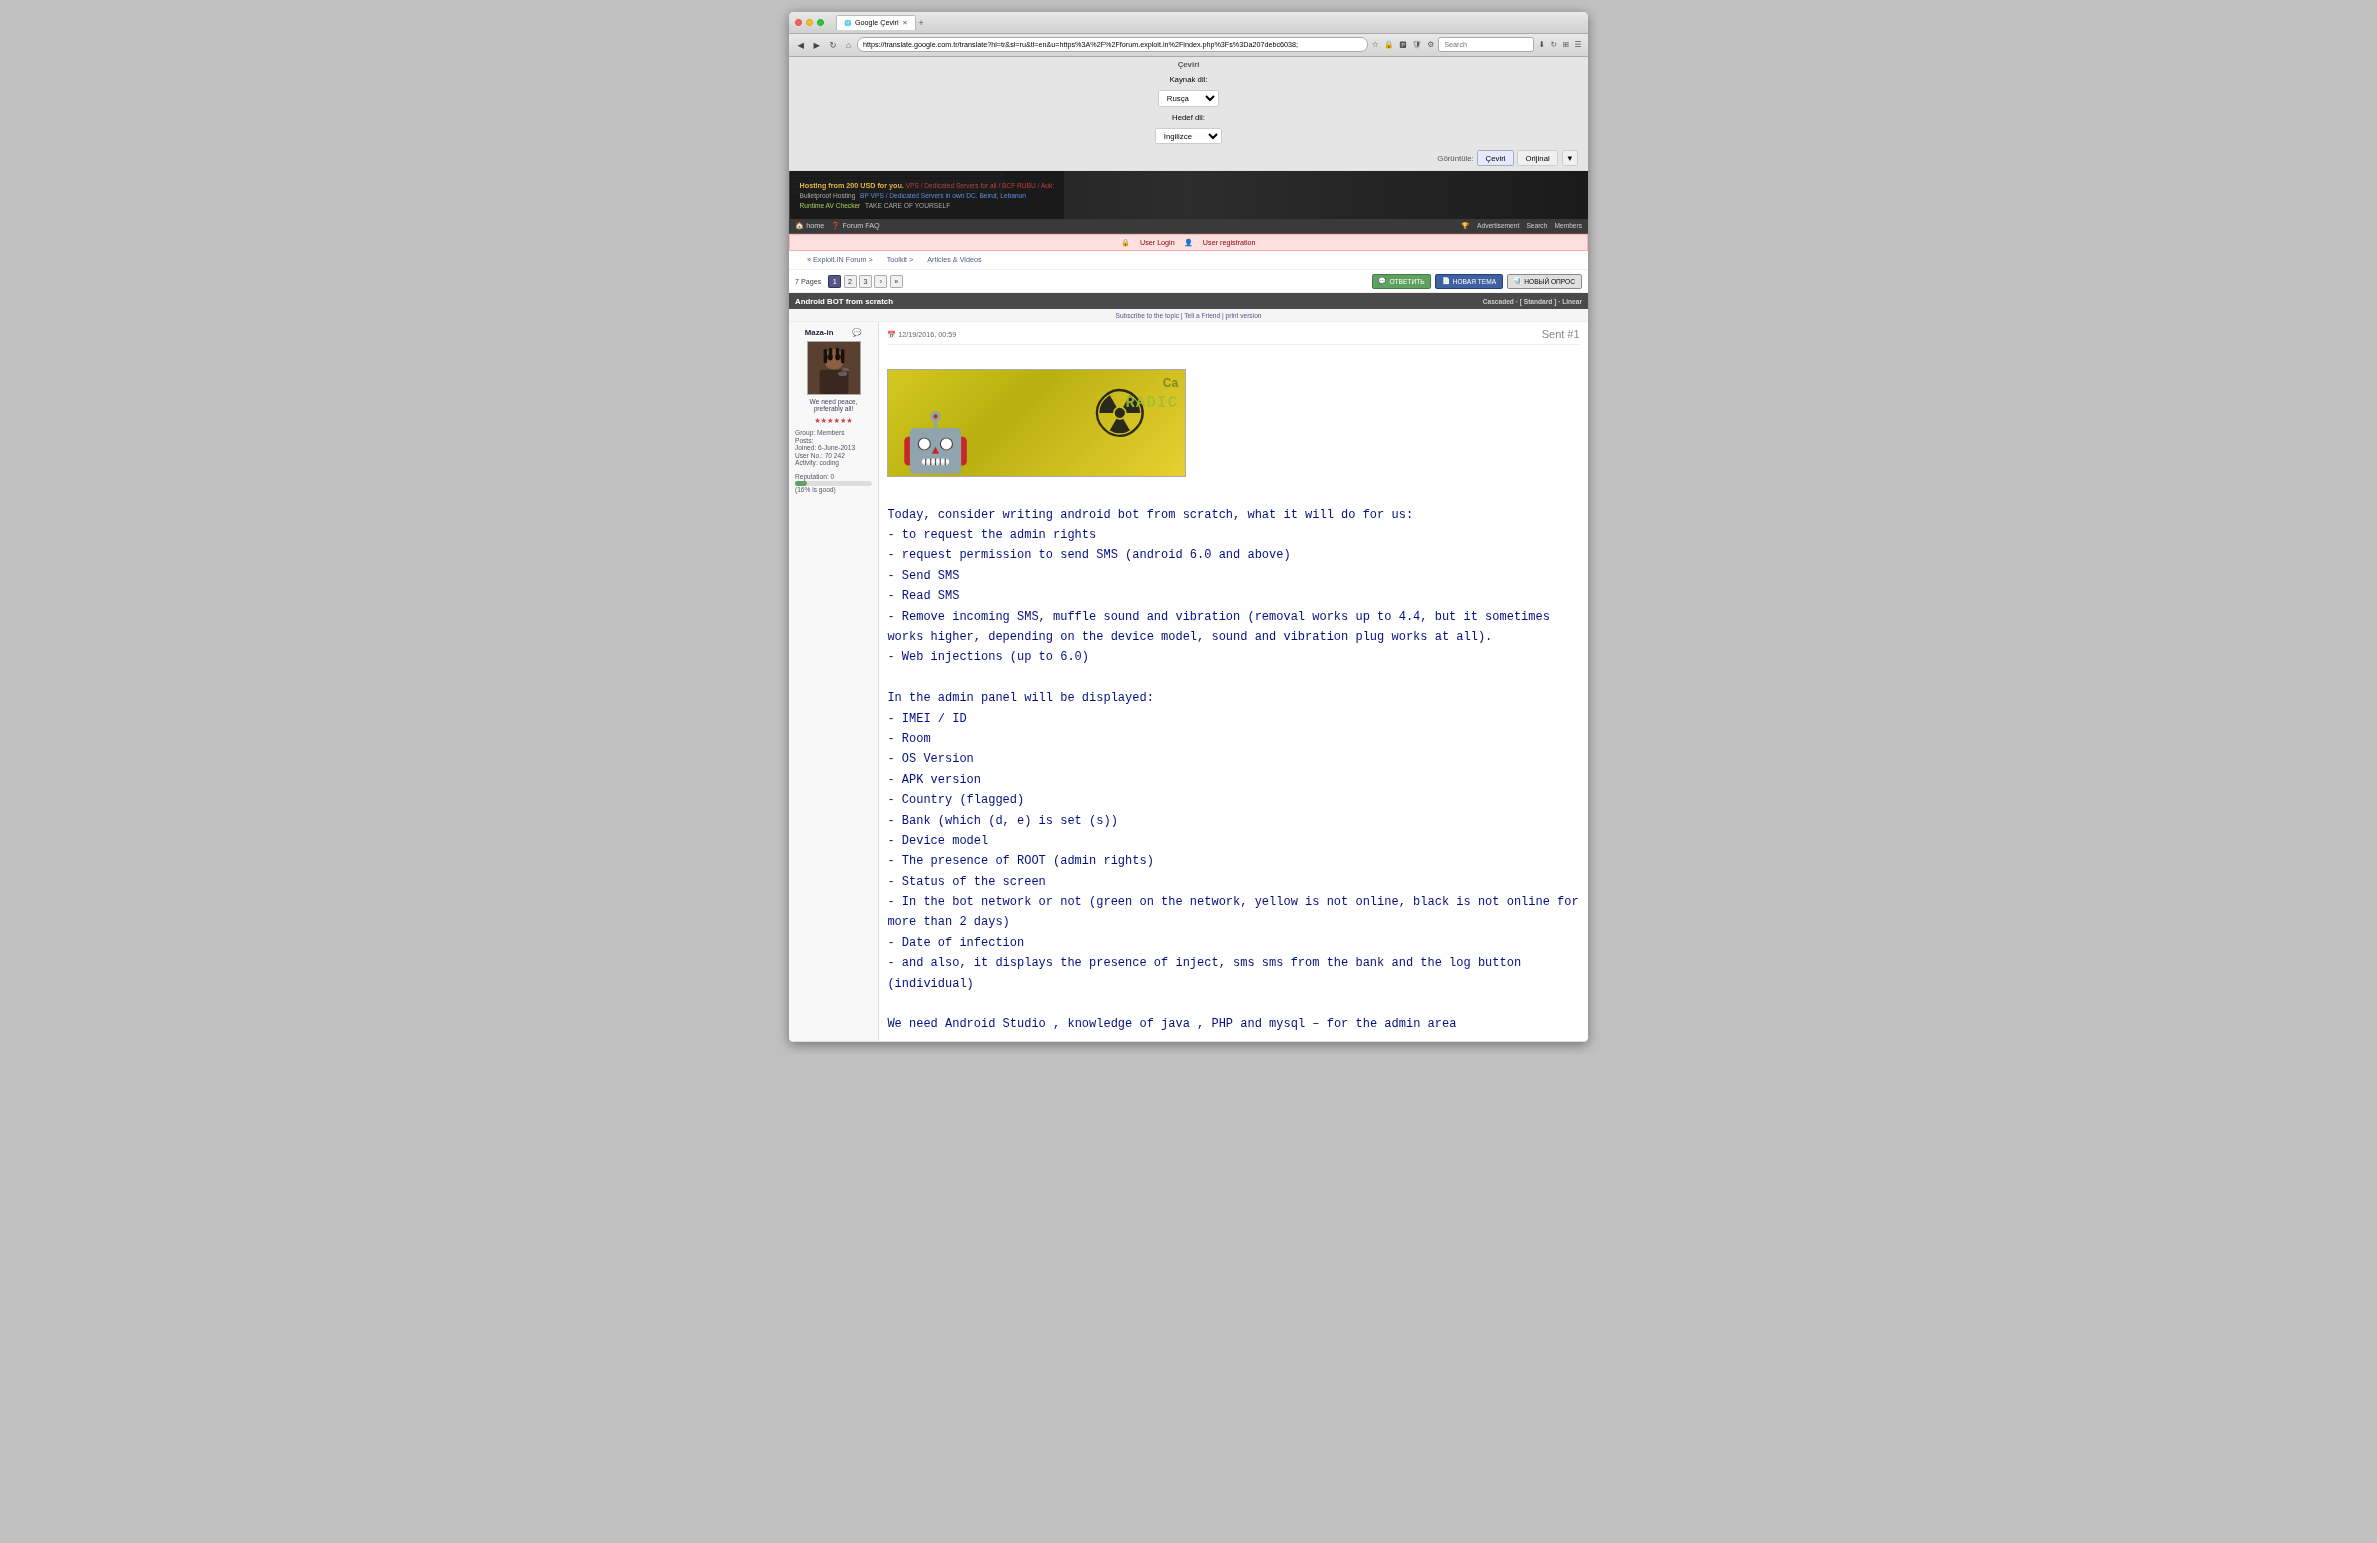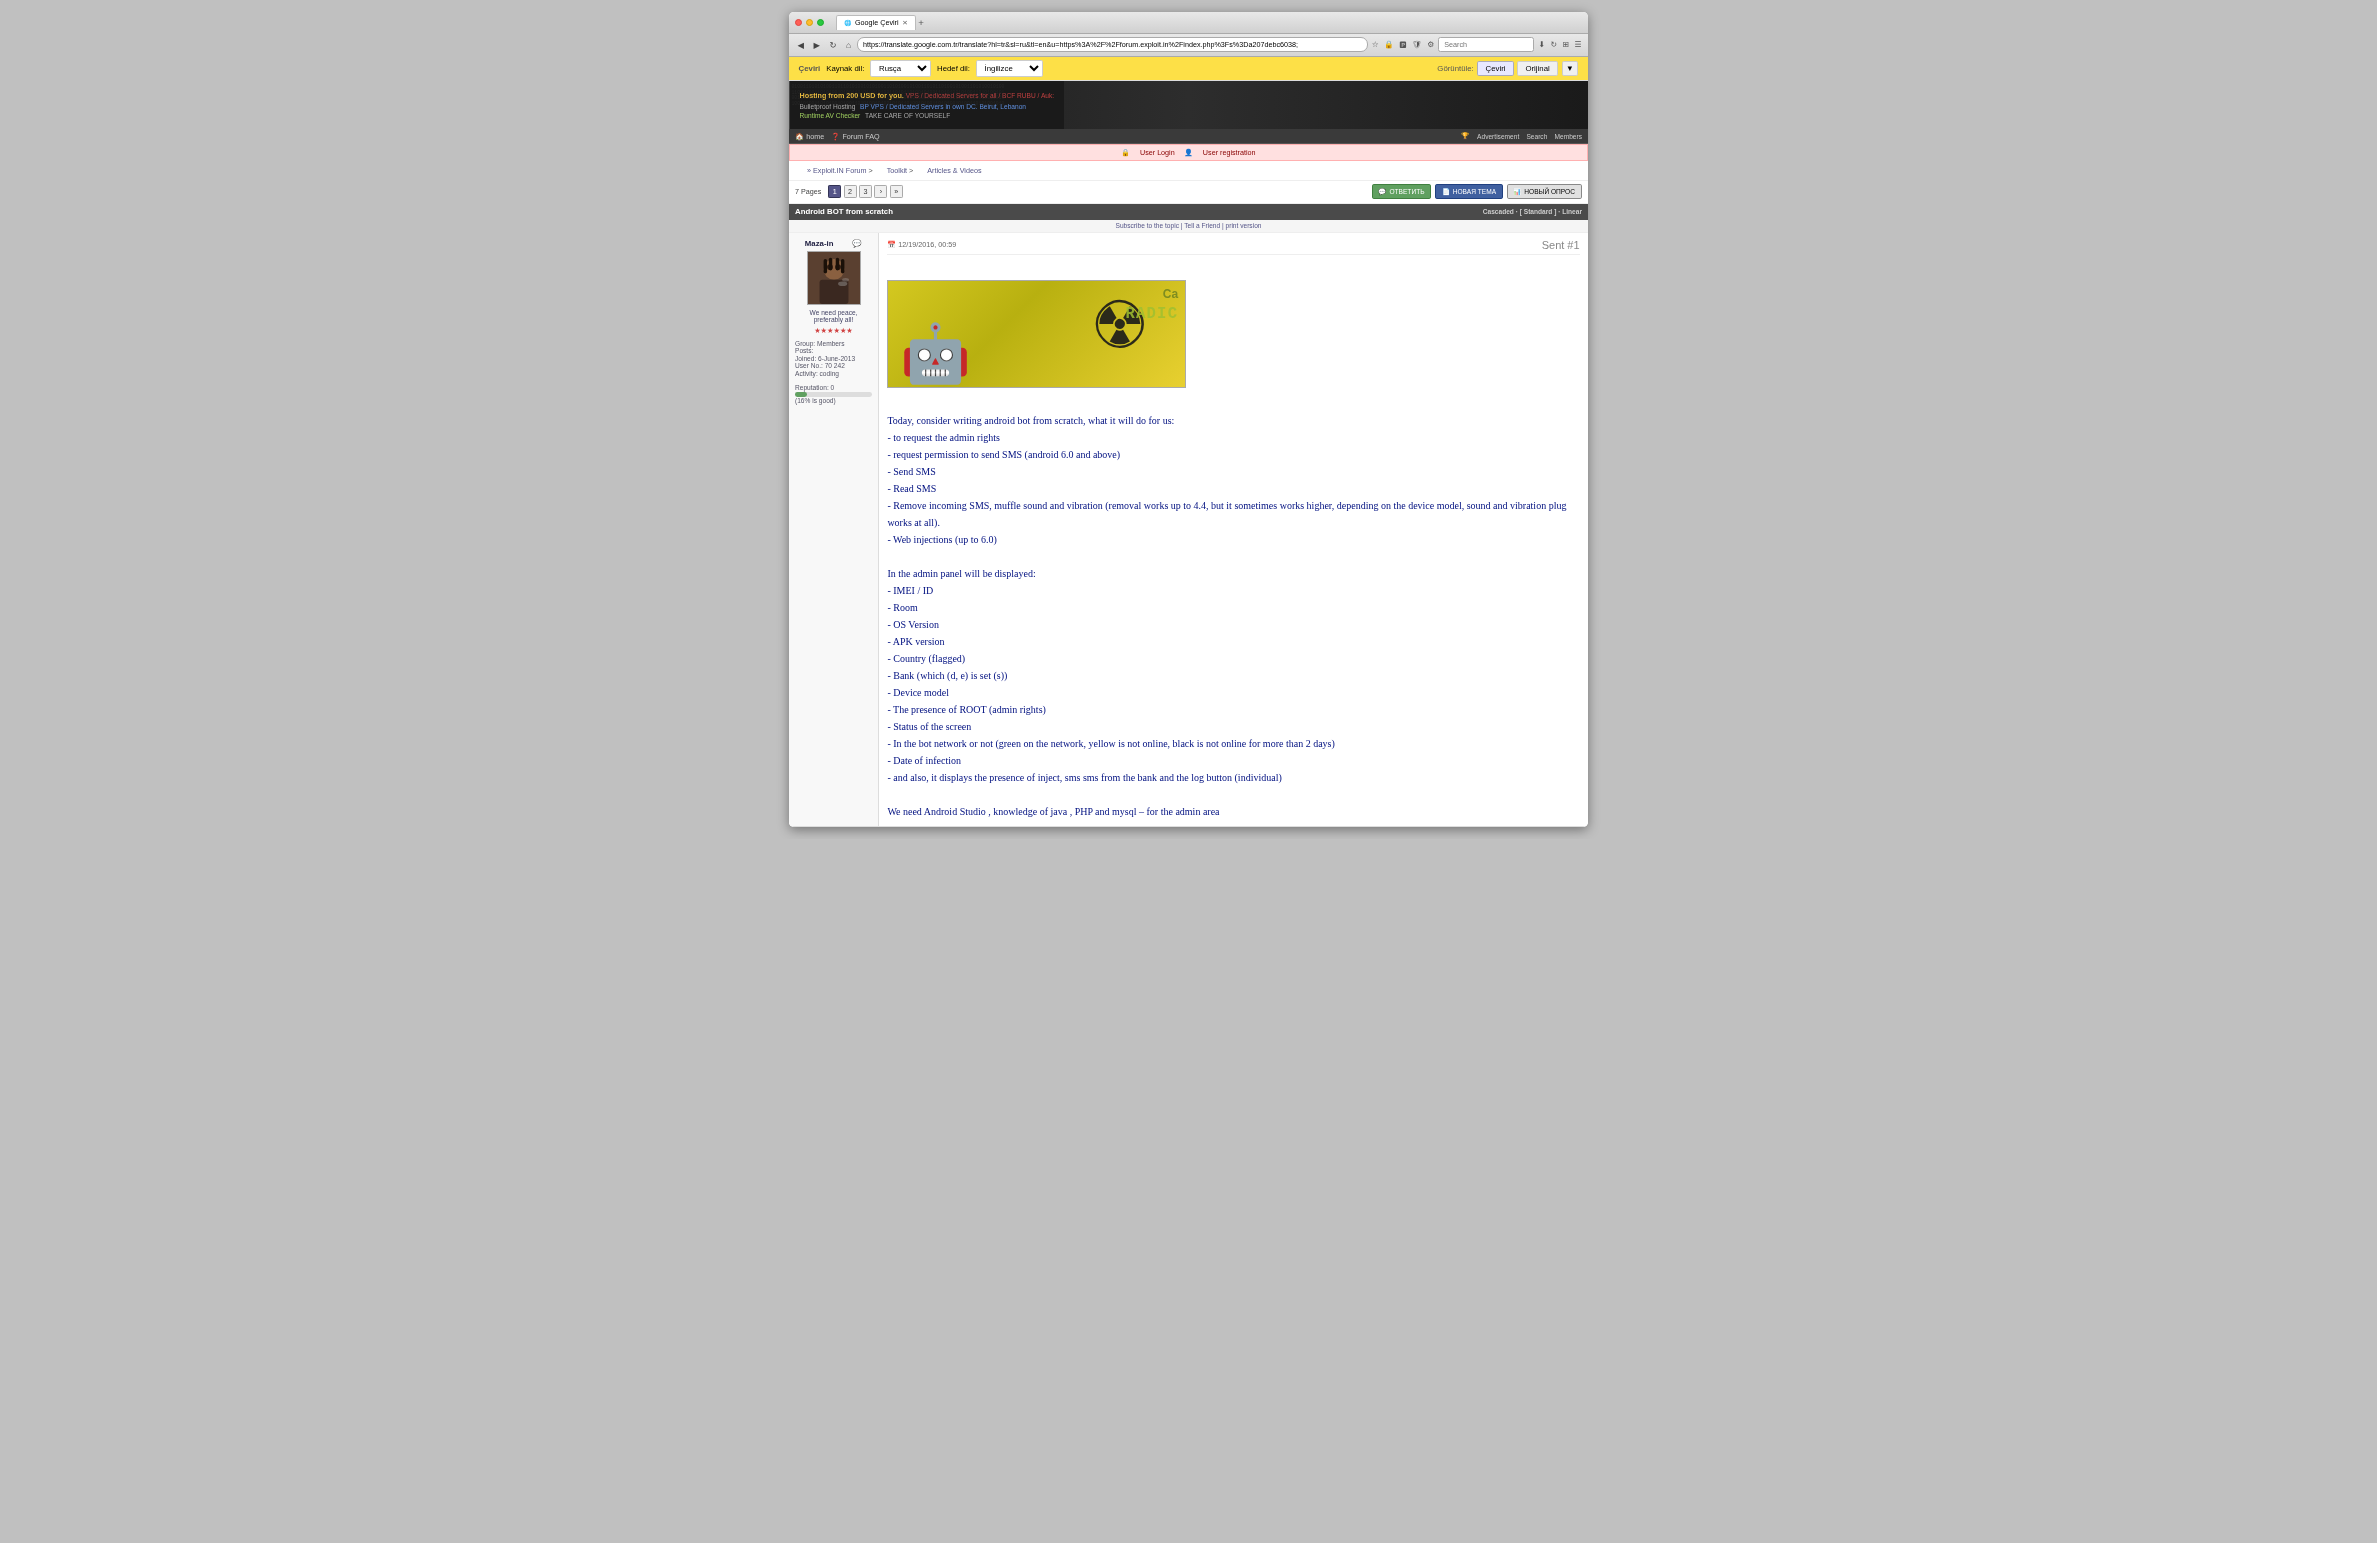--- a/index.html
+++ b/index.html
@@ -101,27 +101,28 @@
     }
     .nav-icon-btn {
       font-size: 7.8px;
       cursor: pointer;
       color: #555;
       padding: 1.2px 1.8px;
     }
 
     
     .translate-bar {
-      background: #fde047;
+      background: #e5e5e5;
       border-bottom: 0.6px solid #ddd;
       padding: 3.6px 9.6px;
       display: flex;
       align-items: center;
       gap: 6px;
       font-size: 7.8px;
+      flex-direction: column;
     }
     .translate-label { color: #555; font-weight: bold; }
     .translate-select {
       border: 0.6px solid #ccc;
       border-radius: 1.8px;
       padding: 1.8px 12px 1.8px 3.6px;
       font-size: 7.8px;
       background: #fff;
       appearance: auto;
     }
@@ -438,22 +439,22 @@
       border: 1.2px solid #aaa;
       position: relative;
       overflow: hidden;
       display: flex;
       align-items: center;
       justify-content: center;
     }
 
     
     .post-body-text {
-      font-family: Liberation Serif, serif;
-      font-size: 10px;
+      font-family: Liberation Mono, monospace;
+      font-size: 12px;
       color: #001080;
       line-height: 1.7;
       white-space: pre-wrap;
     }
   </style>
 </head>
 <body>
 
 <div class="browser-window">
 

